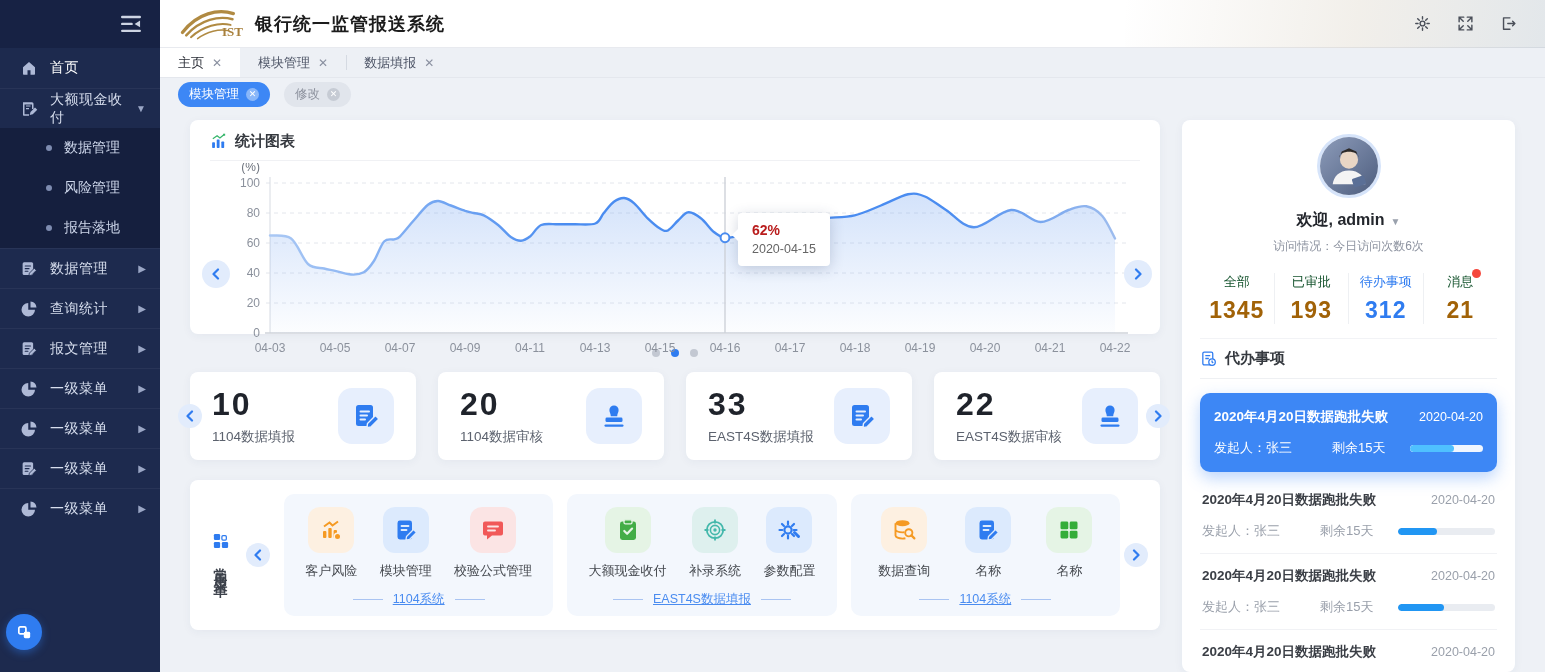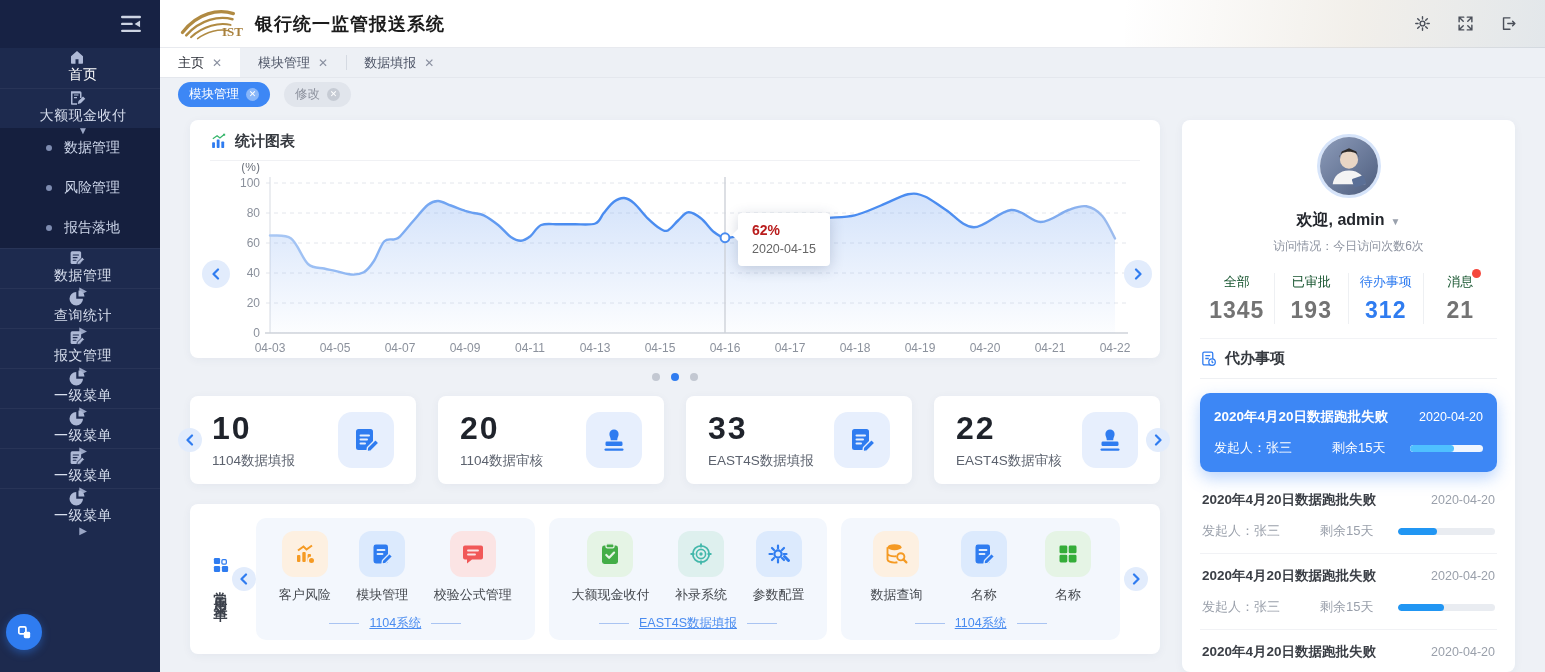--- a/index.html
+++ b/index.html
@@ -3,21 +3,21 @@
 <meta charset="utf-8">
 <style>
   * { margin:0; padding:0; box-sizing:border-box; }
   html,body { width:1545px; height:672px; overflow:hidden; font-family:"Liberation Sans","DejaVu Sans",sans-serif; font-size:14px; color:#333; background:#eef1f6; }
   .app { display:flex; width:1545px; height:672px; }
 
   
   .sidebar { position:relative; width:160px; flex:none; background:#1d2a4e; color:#d7deee; height:672px; z-index:5; }
   .sb-top { height:48px; background:#172244; display:flex; align-items:center; justify-content:flex-end; padding-right:18px; }
   .sb-menu { }
-  .sb-item { position:relative; height:40px; display:flex; align-items:center; padding:0 14px 0 20px; cursor:pointer; border-top:1px solid rgba(255,255,255,.05); font-size:14px;flex-direction:column; }
+  .sb-item { position:relative; height:40px; display:flex; align-items:center; padding:0 14px 0 20px; cursor:pointer; border-top:1px solid rgba(255,255,255,.05); font-size:14px; }
   .sb-item:first-child { border-top:none; }
   .sb-item .ic { width:18px; height:18px; margin-right:12px; color:#aeb9d6; flex:none; }
   .sb-item .lbl { flex:1; letter-spacing:.5px; }
   .sb-item .caret { color:#9aa6c5; font-size:10px; }
   .sb-sub { background:#151f3e; }
   .sb-subitem { position:relative; height:40px; display:flex; align-items:center; padding-left:46px; font-size:14px; color:#cdd6ea; cursor:pointer; }
   .sb-subitem .dot { width:6px; height:6px; border-radius:50%; background:#7e8cb0; margin-right:12px; }
   .sb-subitem.active { background:#2c7bf6; color:#fff; }
   .sb-subitem.active .dot { background:#fff; }
   .sb-subitem.active::after { content:""; position:absolute; right:0; top:50%; margin-top:-6px; border:6px solid transparent; border-right:7px solid #f3f5f9; }
@@ -47,21 +47,21 @@
   .chip.normal { background:#e1e5ec; color:#8b909c; }
   .chip .cx { width:13px; height:13px; border-radius:50%; display:flex; align-items:center; justify-content:center; font-size:9px; line-height:1; }
   .chip.active .cx { background:rgba(255,255,255,.4); color:#fff; }
   .chip.normal .cx { background:#c6cbd4; color:#fff; }
 
   .content { flex:1; display:flex; gap:22px; padding:10px 30px 0 30px; background:#eef1f6; min-height:0; }
   .main-col { width:970px; flex:none; }
   .card { background:#fff; border-radius:8px; box-shadow:0 2px 10px rgba(30,50,90,.05); }
 
   
-  .chart-card { position:relative; height:238px; padding:12px 20px 0 20px; }
+  .chart-card { position:relative; height:214px; padding:12px 20px 0 20px; }
   .card-head { display:flex; align-items:center; gap:8px; padding-bottom:9px; border-bottom:1px solid #f0f1f4; font-size:15px; font-weight:bold; color:#35393f; }
   .card-head .ic { width:17px; height:17px; color:#2f7cf0; }
   .plot-wrap { position:relative; margin-top:2px; }
   .tooltip { position:absolute; left:528px; top:50px; background:#fff; border-radius:4px; box-shadow:0 3px 14px rgba(40,60,100,.22); padding:9px 14px 10px 14px; min-width:92px; }
   .tooltip::before { content:""; position:absolute; left:-6px; top:16px; border:6px solid transparent; border-right:6px solid #fff; border-left:none; }
   .tooltip .tv { font-size:14px; font-weight:bold; color:#b91c1c; }
   .tooltip .td { font-size:12.5px; color:#666; margin-top:4px; }
   .nav-circle { position:absolute; width:28px; height:28px; border-radius:50%; background:#e2ecfc; color:#2f7cf0; display:flex; align-items:center; justify-content:center; cursor:pointer; z-index:3; }
   .nav-circle .ic { width:12px; height:12px; }
   .nav-circle.sm { width:24px; height:24px; }
@@ -77,21 +77,21 @@
   .stat-card { flex:1; height:88px; display:flex; align-items:center; padding:0 22px; cursor:pointer; }
   .stat-info { flex:1; }
   .stat-num { font-size:32px; font-weight:bold; color:#1f232b; letter-spacing:2px; }
   .stat-lbl { font-size:13.5px; color:#5c626e; margin-top:5px; }
   .stat-ic { width:56px; height:56px; border-radius:14px; background:#e7effd; display:flex; align-items:center; justify-content:center; color:#2f7cf0; }
   .stat-ic .ic { width:28px; height:28px; }
   .stat-row .nav-left { left:-12px; top:32px; }
   .stat-row .nav-right { right:-10px; top:32px; }
 
   
-  .quick-card { position:relative; margin-top:20px; height:150px; display:flex; align-items:center; padding:10px 40px 10px 22px; }
+  .quick-card { position:relative; margin-top:20px; height:150px; display:flex; align-items:center; padding:10px 40px 10px 22px; gap:14px; }
   .qside { display:flex; flex-direction:column; align-items:center; gap:8px; flex:none; margin-right:2px; }
   .qside .ic { width:16px; height:16px; color:#2f7cf0; }
   .qside-lbl { writing-mode:vertical-lr; letter-spacing:5px; font-size:14px; color:#3c414b; font-weight:bold; }
   .qnav { position:static; flex:none; }
   .qgroup { flex:1; background:#f3f7fd; border-radius:10px; height:122px; padding:10px 10px 6px 10px; display:flex; flex-direction:column; }
   .qitems { flex:1; display:flex; justify-content:space-around; align-items:flex-start; padding-top:3px; }
   .qitem { display:flex; flex-direction:column; align-items:center; gap:9px; cursor:pointer; }
   .qtile { width:46px; height:46px; border-radius:12px; display:flex; align-items:center; justify-content:center; }
   .qtile .ic { width:24px; height:24px; }
   .qlabel { font-size:13px; color:#45494f; white-space:nowrap; }
@@ -110,21 +110,21 @@
   .avatar { width:64px; height:64px; border-radius:50%; margin:0 auto; border:3px solid #d6e4fa; overflow:hidden; }
   .avatar svg { display:block; width:100%; height:100%; }
   .welcome { text-align:center; margin-top:12px; font-size:16px; font-weight:bold; color:#23262c; }
   .welcome .caret { color:#9aa1ad; font-size:10px; margin-left:6px; }
   .visits { text-align:center; margin-top:7px; font-size:12px; color:#8d93a0; }
   .pstats { display:flex; margin-top:18px; padding-bottom:14px; }
   .pstat { flex:1; text-align:center; border-right:1px solid #eef0f3; position:relative; }
   .pstat:last-child { border-right:none; }
   .pstat .pl { font-size:13px; color:#14532d; position:relative; display:inline-block; }
   .pstat.hl .pl, .pstat.hl .pv { color:#2f7cf0; }
-  .pstat .pv { font-size:23px; font-weight:bold; color:#737373; margin-top:6px; letter-spacing:1px; }
+  .pstat .pv { font-size:23px; font-weight:bold; color:#a16207; margin-top:6px; letter-spacing:1px; }
   .pstat .reddot { position:absolute; right:-8px; top:-4px; width:9px; height:9px; border-radius:50%; background:#f5483d; }
   .todo-head { display:flex; align-items:center; gap:8px; padding:10px 0 10px 0; border-top:1px solid #f2f3f6; border-bottom:1px solid #eef0f3; font-size:15px; font-weight:bold; color:#35393f; }
   .todo-head .ic { width:17px; height:17px; color:#2f7cf0; }
   .todo-item { padding:13px 2px; border-bottom:1px solid #f1f2f5; cursor:pointer; }
   .todo-item.sel { background:#3d87f5; border-radius:10px; border-bottom:none; margin:14px 0 6px 0; padding:15px 14px; box-shadow:0 6px 16px rgba(61,135,245,.35); }
   .ti-row1 { display:flex; justify-content:space-between; align-items:center; }
   .ti-title { font-size:13.5px; font-weight:bold; color:#3a3e45; }
   .ti-date { font-size:12.5px; color:#9aa0ab; }
   .todo-item.sel .ti-title, .todo-item.sel .ti-date { color:#fff; }
   .ti-row2 { display:flex; align-items:center; margin-top:13px; font-size:13px; color:#9aa0ab; }

